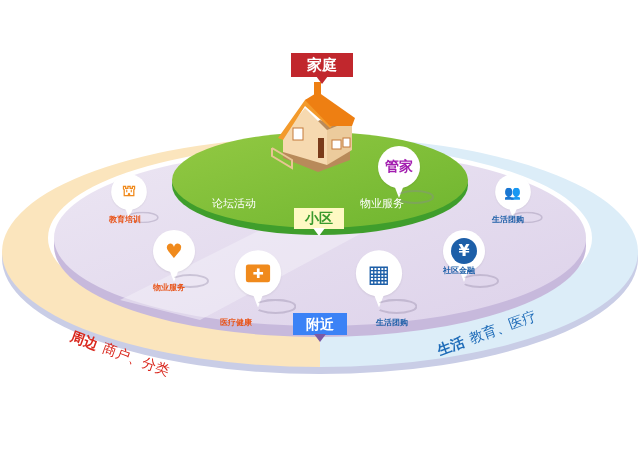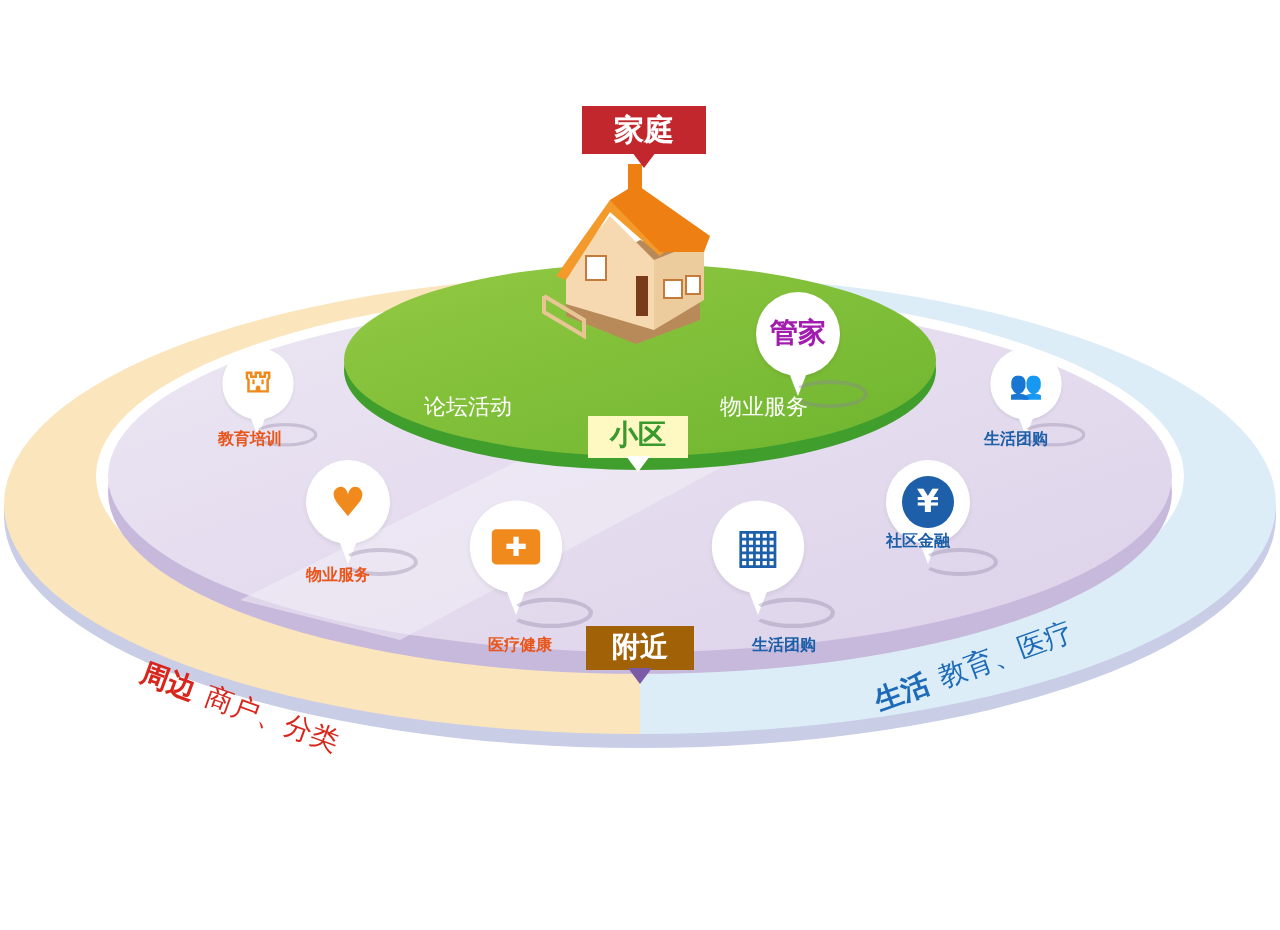--- a/index.html
+++ b/index.html
@@ -13,21 +13,21 @@
   .tag::after { content: ""; position: absolute; left: 50%; bottom: -7px; margin-left: -6px;
                 border-left: 6px solid transparent; border-right: 6px solid transparent;
                 border-top: 8px solid currentColor; }
   .tag-home { left: 291px; top: 53px; width: 62px; height: 24px; line-height: 24px;
               background: #c1272d; font-size: 15px; color: #fff; }
   .tag-home::after { border-top-color: #c1272d; }
   .tag-community { left: 294px; top: 208px; width: 50px; height: 21px; line-height: 21px;
                    background: #fef9c3; color: #3a9a2e; font-size: 14px; }
   .tag-community::after { border-top-color: #ffffff; }
   .tag-nearby { left: 293px; top: 313px; width: 54px; height: 22px; line-height: 22px;
-                background: #a16207; color: #fff; font-size: 14px; }
+                background: #3b82f6; color: #fff; font-size: 14px; }
   .tag-nearby::after { border-top-color: #7b5aa6; }
 
   .pin { position: absolute; width: 42px; height: 54px; }
   .pin .bubble { position: absolute; left: 0; top: 0; width: 42px; height: 42px; border-radius: 50%;
                  background: #fff; box-shadow: 0 1px 2px rgba(0,0,0,0.08); }
   .pin .tip { position: absolute; left: 11px; top: 26px; width: 0; height: 0;
               border-left: 10px solid transparent; border-right: 10px solid transparent;
               border-top: 26px solid #fff; }
   .pin .glyph { position: absolute; left: 0; top: 0; width: 42px; height: 42px;
                 display: flex; align-items: center; justify-content: center;
@@ -133,21 +133,21 @@
   <div class="caption cap-orange" style="left:153px; top:282px;">物业服务</div>
 
   <div class="pin" style="left:237px; top:253px; transform:scale(1.1);">
     <div class="bubble"></div>
       <div class="tip"></div>
       <div class="shadow"></div>
     <div class="glyph">
       <span style="display:inline-block; width:22px; height:16px; background:#f08a1c; border-radius:2px; color:#fff; font-size:12px; line-height:16px; text-align:center;">✚</span>
     </div>
   </div>
-  <div class="caption cap-orange" style="left:244px; top:317px;">医疗健康</div>
+  <div class="caption cap-orange" style="left:220px; top:317px;">医疗健康</div>
 
   <div class="pin" style="left:358px; top:253px; transform:scale(1.1);">
     <div class="bubble"></div>
       <div class="tip"></div>
       <div class="shadow"></div>
     <div class="glyph" style="color:#1d5fa8; font-size:22px;">▦</div>
   </div>
   <div class="caption cap-blue" style="left:361px; top:317px;margin-left:15px;">生活团购</div>
 
   <div class="pin" style="left:443px; top:230px;">

